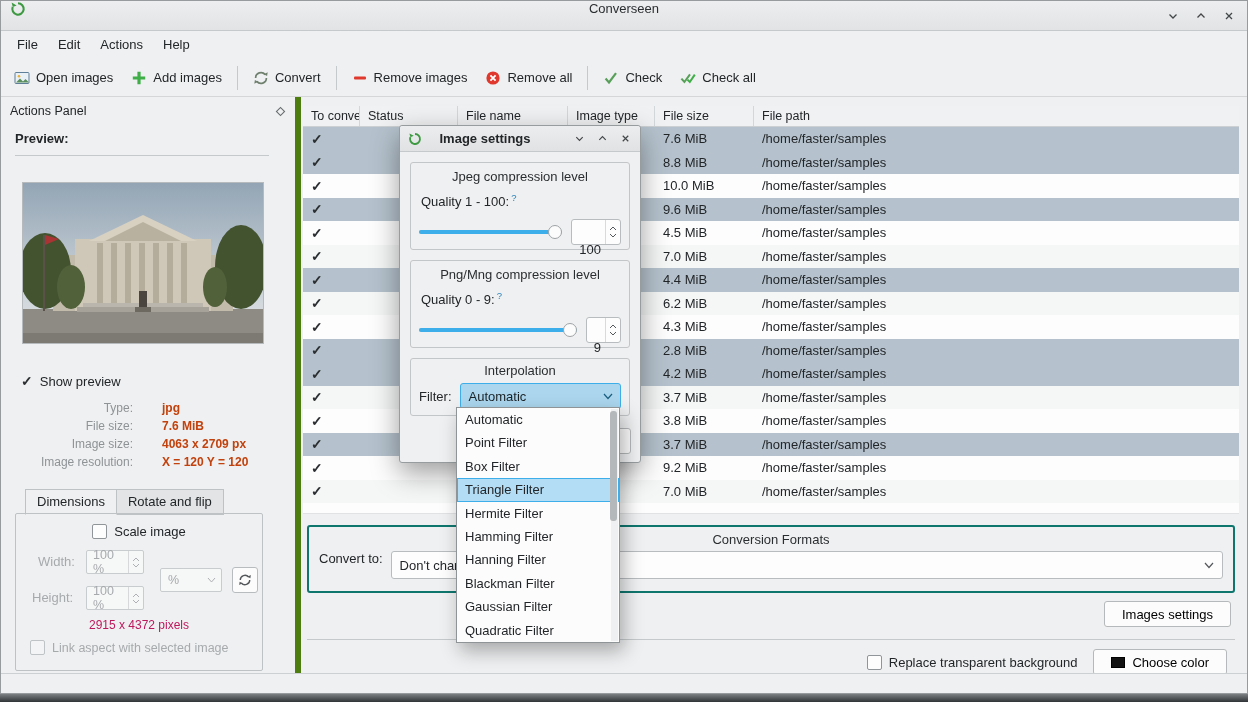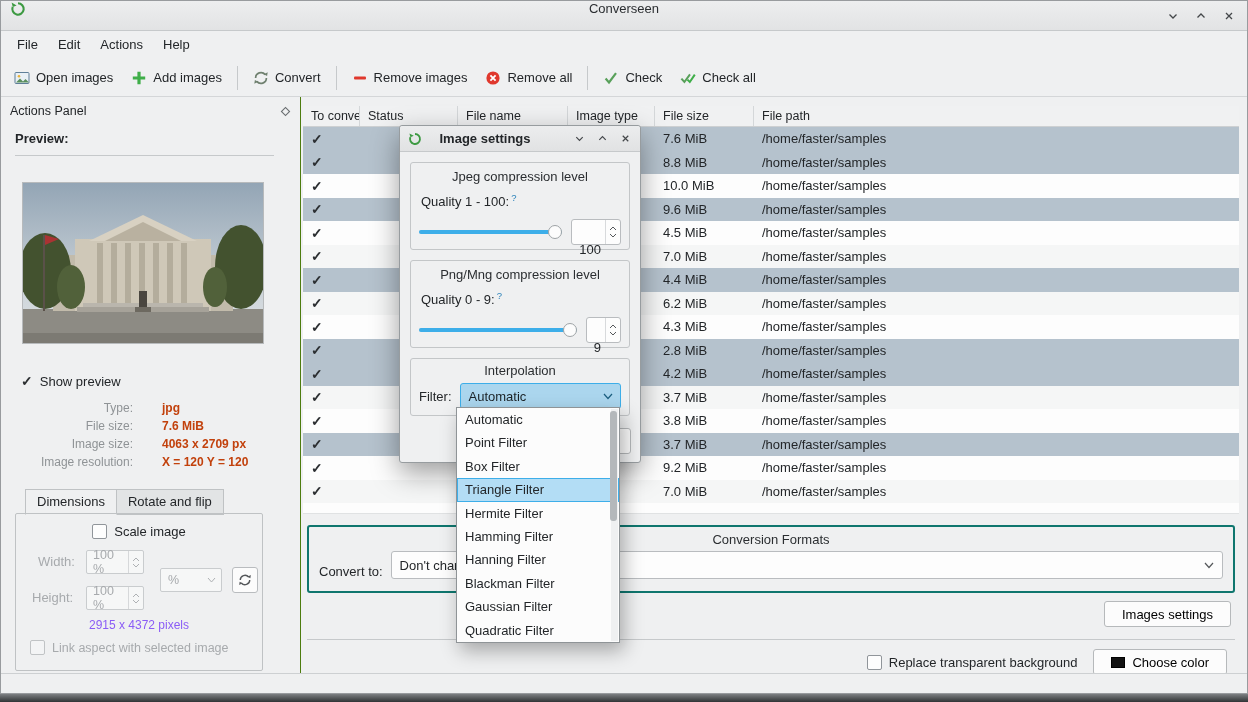--- a/index.html
+++ b/index.html
@@ -20,21 +20,21 @@
   .menu-item { padding:0 10px; line-height:26px; cursor:pointer; }
 
   
   .toolbar { height:38px; display:flex; align-items:center; padding:0 4px; border-bottom:1px solid #d4d6d8; }
   .tbtn { display:flex; align-items:center; gap:6px; padding:5px 9px; border-radius:3px; cursor:pointer; }
   .tbtn svg { width:16px; height:16px; }
   .tsep { width:1px; height:24px; background:#c6c9cb; margin:0 6px; }
 
   
   .main { position:absolute; top:96px; left:0; right:0; bottom:20px; display:flex; }
-  .left-panel { position:relative; width:300px; border-right:1px solid #4d7c0f; background:#eff0f1; flex:none; }
+  .left-panel { position:relative; width:300px; border-right:6px solid #4d7c0f; background:#eff0f1; flex:none; }
   .right-area { position:relative; flex:1; }
 
   
   .panel-header { position:absolute; top:2px; left:0; right:0; height:24px; display:flex; align-items:center; justify-content:space-between; padding:0 9px; font-size:12.5px; }
   .preview-label { position:absolute; top:34px; left:14px; font-weight:bold; }
   .panel-hr { position:absolute; top:58px; left:14px; right:26px; border-top:1px solid #c6c9cb; }
   .preview-box { position:absolute; top:86px; left:22px; width:240px; height:160px; box-shadow:0 0 0 1px #b7babc; }
   .show-preview { position:absolute; top:276px; left:20px; display:flex; align-items:center; gap:7px; cursor:pointer; }
   .checkglyph { font-weight:bold; font-size:14px; color:#2c2f32; }
   .meta-grid { position:absolute; top:304px; left:0; width:280px; display:grid; grid-template-columns:132px auto; column-gap:5px; row-gap:4px; font-size:12px; }
@@ -50,40 +50,40 @@
   .cbox.disabled { border-color:#c0c3c5; background:#f3f4f5; }
   .dim-label { position:absolute; color:#a7aaad; }
   .spin { position:absolute; height:24px; background:#f6f7f7; border:1px solid #c9ccce; border-radius:2px; display:flex; align-items:center; }
   .spin .val { flex:1; padding-left:6px; color:#a7aaad; font-size:12.5px; }
   .spin .arrows { width:15px; display:flex; flex-direction:column; align-items:center; justify-content:center; gap:1px; border-left:1px solid #d6d8da; height:100%; }
   .spin .arrows svg { width:8px; height:5px; }
   .unit-combo { position:absolute; height:24px; background:#f6f7f7; border:1px solid #c9ccce; border-radius:2px; display:flex; align-items:center; color:#a7aaad; font-size:12.5px; }
   .unit-combo .val { flex:1; padding-left:7px; }
   .unit-combo svg { width:9px; height:6px; margin-right:5px; }
   .mini-btn { position:absolute; width:26px; height:26px; background:#fcfcfc; border:1px solid #b9bcbf; border-radius:3px; display:flex; align-items:center; justify-content:center; cursor:pointer; }
-  .pixels-note { position:absolute; left:0; right:0; text-align:center; color:#8b5cf6; font-size:12px; }
+  .pixels-note { position:absolute; left:0; right:0; text-align:center; color:#be185d; font-size:12px; }
   .link-check { position:absolute; left:14px; display:flex; align-items:center; gap:7px; color:#a7aaad; font-size:12.5px; }
 
   
   .table { position:absolute; top:9px; left:2px; right:8px; height:408px; background:#fdfdfd; border-bottom:1px solid #e0e2e3; }
   .thead { display:flex; height:21px; background:#f0f1f2; border-bottom:1px solid #cdd0d2; font-size:12.5px; }
   .th { display:flex; align-items:center; padding-left:8px; border-right:1px solid #d4d7d9; overflow:hidden; white-space:nowrap; }
   .tbody { }
   .trow { display:flex; height:23.5px; align-items:center; background:#fdfdfd; cursor:default; }
   .trow.alt { background:#f5f6f6; }
   .trow.sel { background:var(--selection-row,#b5c2cd); }
   .td { padding-left:8px; overflow:hidden; white-space:nowrap; height:100%; display:flex; align-items:center; }
   .c0 { width:57px; flex:none; } .c1 { width:98px; flex:none; } .c2 { width:110px; flex:none; }
   .c3 { width:87px; flex:none; } .c4 { width:99px; flex:none; } .c5 { flex:1; }
 
   
   .conv { position:absolute; top:428px; left:2px; right:8px; }
   .conv-group { position:relative; margin:0 4px; border:2px solid #0f766e; border-radius:3px; padding:24px 10px 12px; }
   .conv-group-title { position:absolute; top:5px; left:0; right:0; text-align:center; color:#2b2e31; }
-  .convert-row { display:flex; align-items:flex-end; gap:8px; }
+  .convert-row { display:flex; align-items:flex-start; gap:8px; }
   .wide-combo { flex:1; height:28px; background:#fdfdfd; border:1px solid #b9bcbf; border-radius:3px; display:flex; align-items:center; cursor:pointer; }
   .wide-combo .val { flex:1; padding-left:8px; white-space:nowrap; overflow:hidden; }
   .wide-combo svg { width:10px; height:7px; margin-right:8px; flex:none; }
   .settings-row { display:flex; justify-content:flex-end; margin:8px 8px 0 0; }
   .push-btn { height:26px; padding:0 17px; background:#fcfcfc; border:1px solid #b6b9bb; border-radius:3px; display:inline-flex; align-items:center; gap:7px; cursor:pointer; font-size:13px; }
   .conv-divider { border-top:1px solid #c6c9cb; margin:12px 4px 0; }
   .bg-row { display:flex; justify-content:flex-end; align-items:center; gap:16px; margin:9px 12px 0 0; }
   .bg-check { display:flex; align-items:center; gap:7px; cursor:pointer; }
   .swatch { width:14px; height:11px; background:#111; border:1px solid #000; }
 

